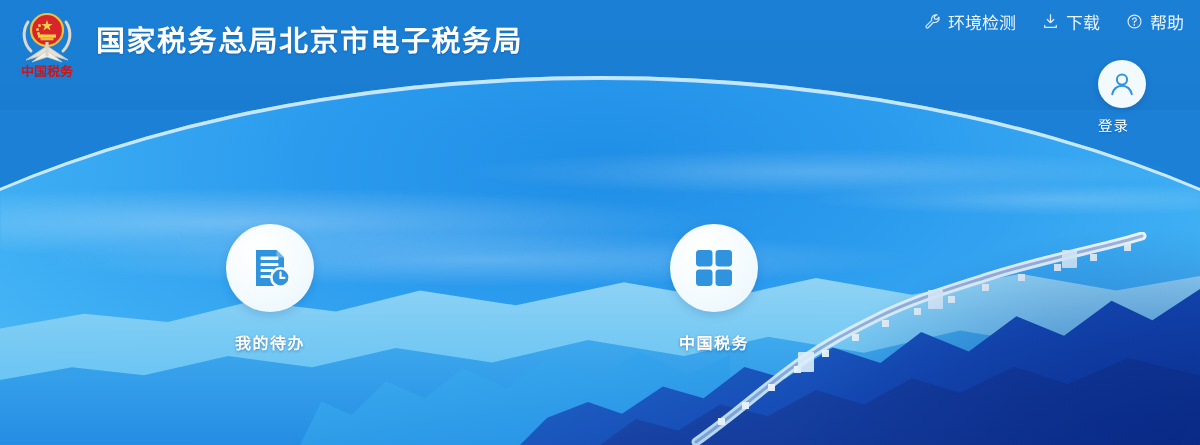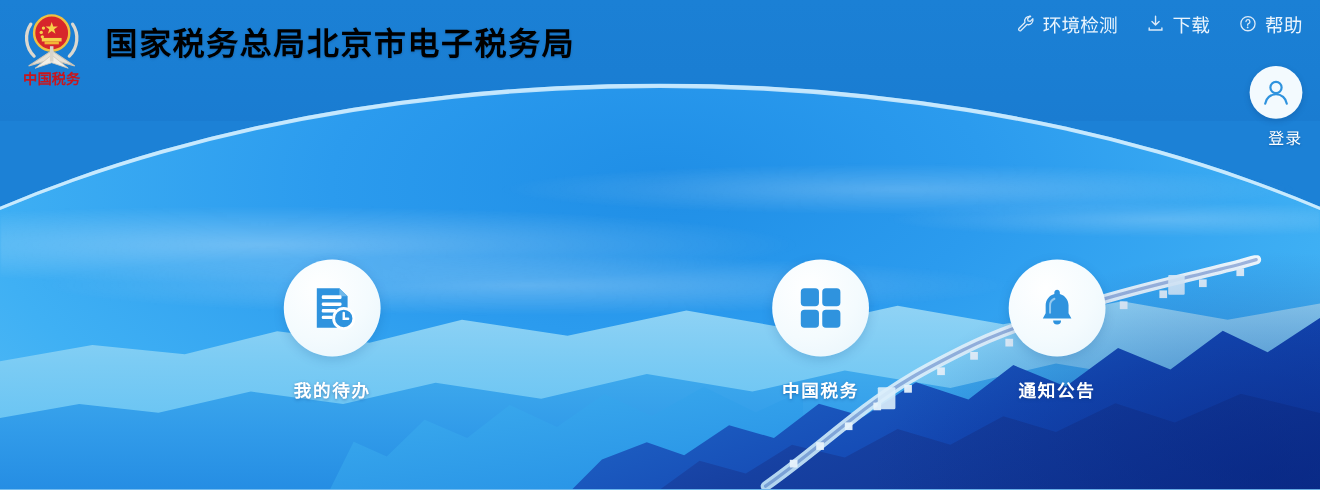--- a/index.html
+++ b/index.html
@@ -126,21 +126,21 @@
   .header{
     position:absolute; left:0; top:0; width:1200px; height:86px; z-index:30;
   }
   .brand{
     position:absolute; left:14px; top:4px;
     display:flex; align-items:center; gap:16px;
   }
   .emblem{ width:66px; height:78px; position:relative; }
   .emblem svg{ display:block; }
   .brand-title{
-    color:#000000;
+    color:#ffffff;
     font-size:29px;
     font-weight:bold;
     letter-spacing:1.5px;
     text-shadow:0 1px 2px rgba(0,40,90,0.28);
     white-space:nowrap;
     line-height:1;
     padding-bottom:4px;
   }
 
   .toolbar{
@@ -151,39 +151,38 @@
     display:flex; align-items:center; gap:7px;
     color:#eaf4fd; font-size:17px; white-space:nowrap;
     cursor:pointer;
   }
   .tool-item svg{ display:block; }
 
   
   .login{
     position:absolute; right:16px; top:60px;
     width:86px;
-    display:flex; flex-direction:column; align-items:flex-end; gap:6px;
+    display:flex; flex-direction:column; align-items:flex-start; gap:6px;
     z-index:30; cursor:pointer;font-family:Liberation Serif, serif;
   }
   .login-circle{
     width:48px; height:48px; border-radius:50%;
     background:#f3fafe;
     display:flex; align-items:center; justify-content:center;
     box-shadow:0 2px 6px rgba(0,40,90,0.20);
   }
   .login-label{
     color:#ffffff; font-size:14.5px; letter-spacing:1px;
     text-shadow:0 1px 2px rgba(0,40,90,0.35);
   }
 
   
   .shortcuts{
-    position:absolute; left:0; top:236px; width:1078px; height:160px;
+    position:absolute; left:0; top:224px; width:1078px; height:160px;
     z-index:20;
-    margin-left:32px;
   }
   .shortcut{
     position:absolute; top:0;
     width:120px;
     display:flex; flex-direction:column; align-items:center;
     cursor:pointer;
   }
   .sc-circle{
     width:88px; height:88px; border-radius:50%;
     background:radial-gradient(circle at 38% 30%, #ffffff 0%, #f4fbfe 55%, #e7f4fb 100%);
@@ -357,26 +356,16 @@
             <rect x="4" y="4" width="16.5" height="16.5" rx="3.4"></rect>
             <rect x="23.5" y="4" width="16.5" height="16.5" rx="3.4"></rect>
             <rect x="4" y="23.5" width="16.5" height="16.5" rx="3.4"></rect>
             <rect x="23.5" y="23.5" width="16.5" height="16.5" rx="3.4"></rect>
           </g>
         </svg>
       </div>
       <div class="sc-label">中国税务</div>
     </div>
 
-    <div class="shortcut" style="left:869px;">
-      <div class="sc-circle">
-        <svg width="44" height="44" viewBox="0 0 44 44" aria-hidden="true">
-          <path d="M22 5.4c-1.4 0-2.5 1.1-2.5 2.5v1.3C14.9 10.4 11.6 14.6 11.6 19.6v7.1L9 31.5h26l-2.6-4.8v-7.1c0-5-3.3-9.2-7.9-10.4V7.9c0-1.4-1.1-2.5-2.5-2.5z" fill="#2f93de"></path>
-          <path d="M18.4 33.4a3.6 3.6 0 0 0 7.2 0z" fill="#2f93de"></path>
-          <path d="M19.6 13.6c-2.4 1-4 3.3-4 6.1v6.6" fill="none" stroke="#eaf6fd" stroke-width="1.8" stroke-linecap="round" opacity="0.55"></path>
-        </svg>
-      </div>
-      <div class="sc-label">通知公告</div>
-    </div>
 
   </div>
 
 </div>
 
 </body></html>

